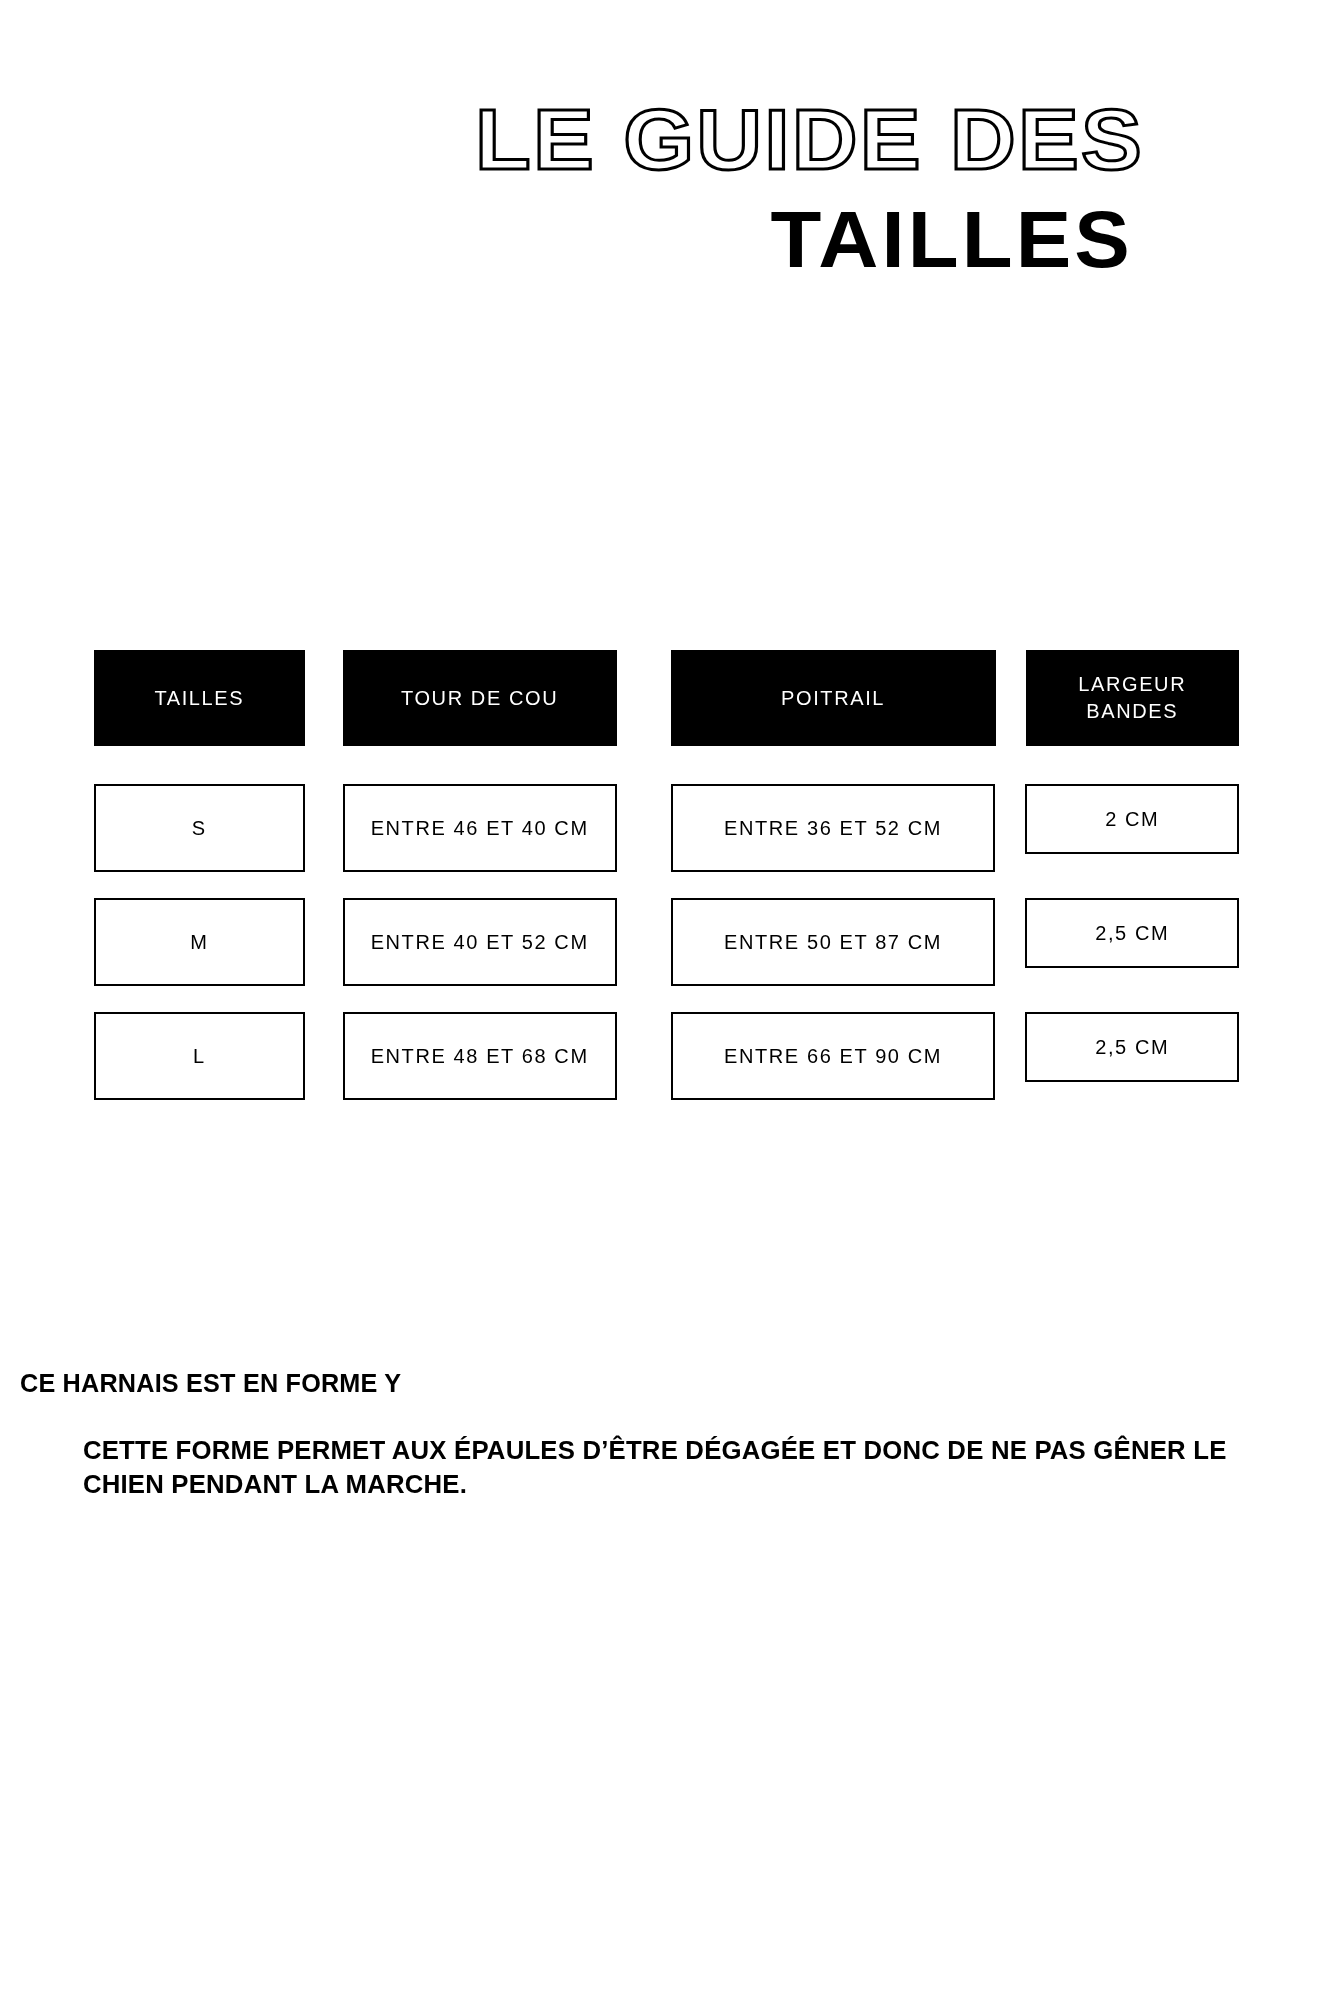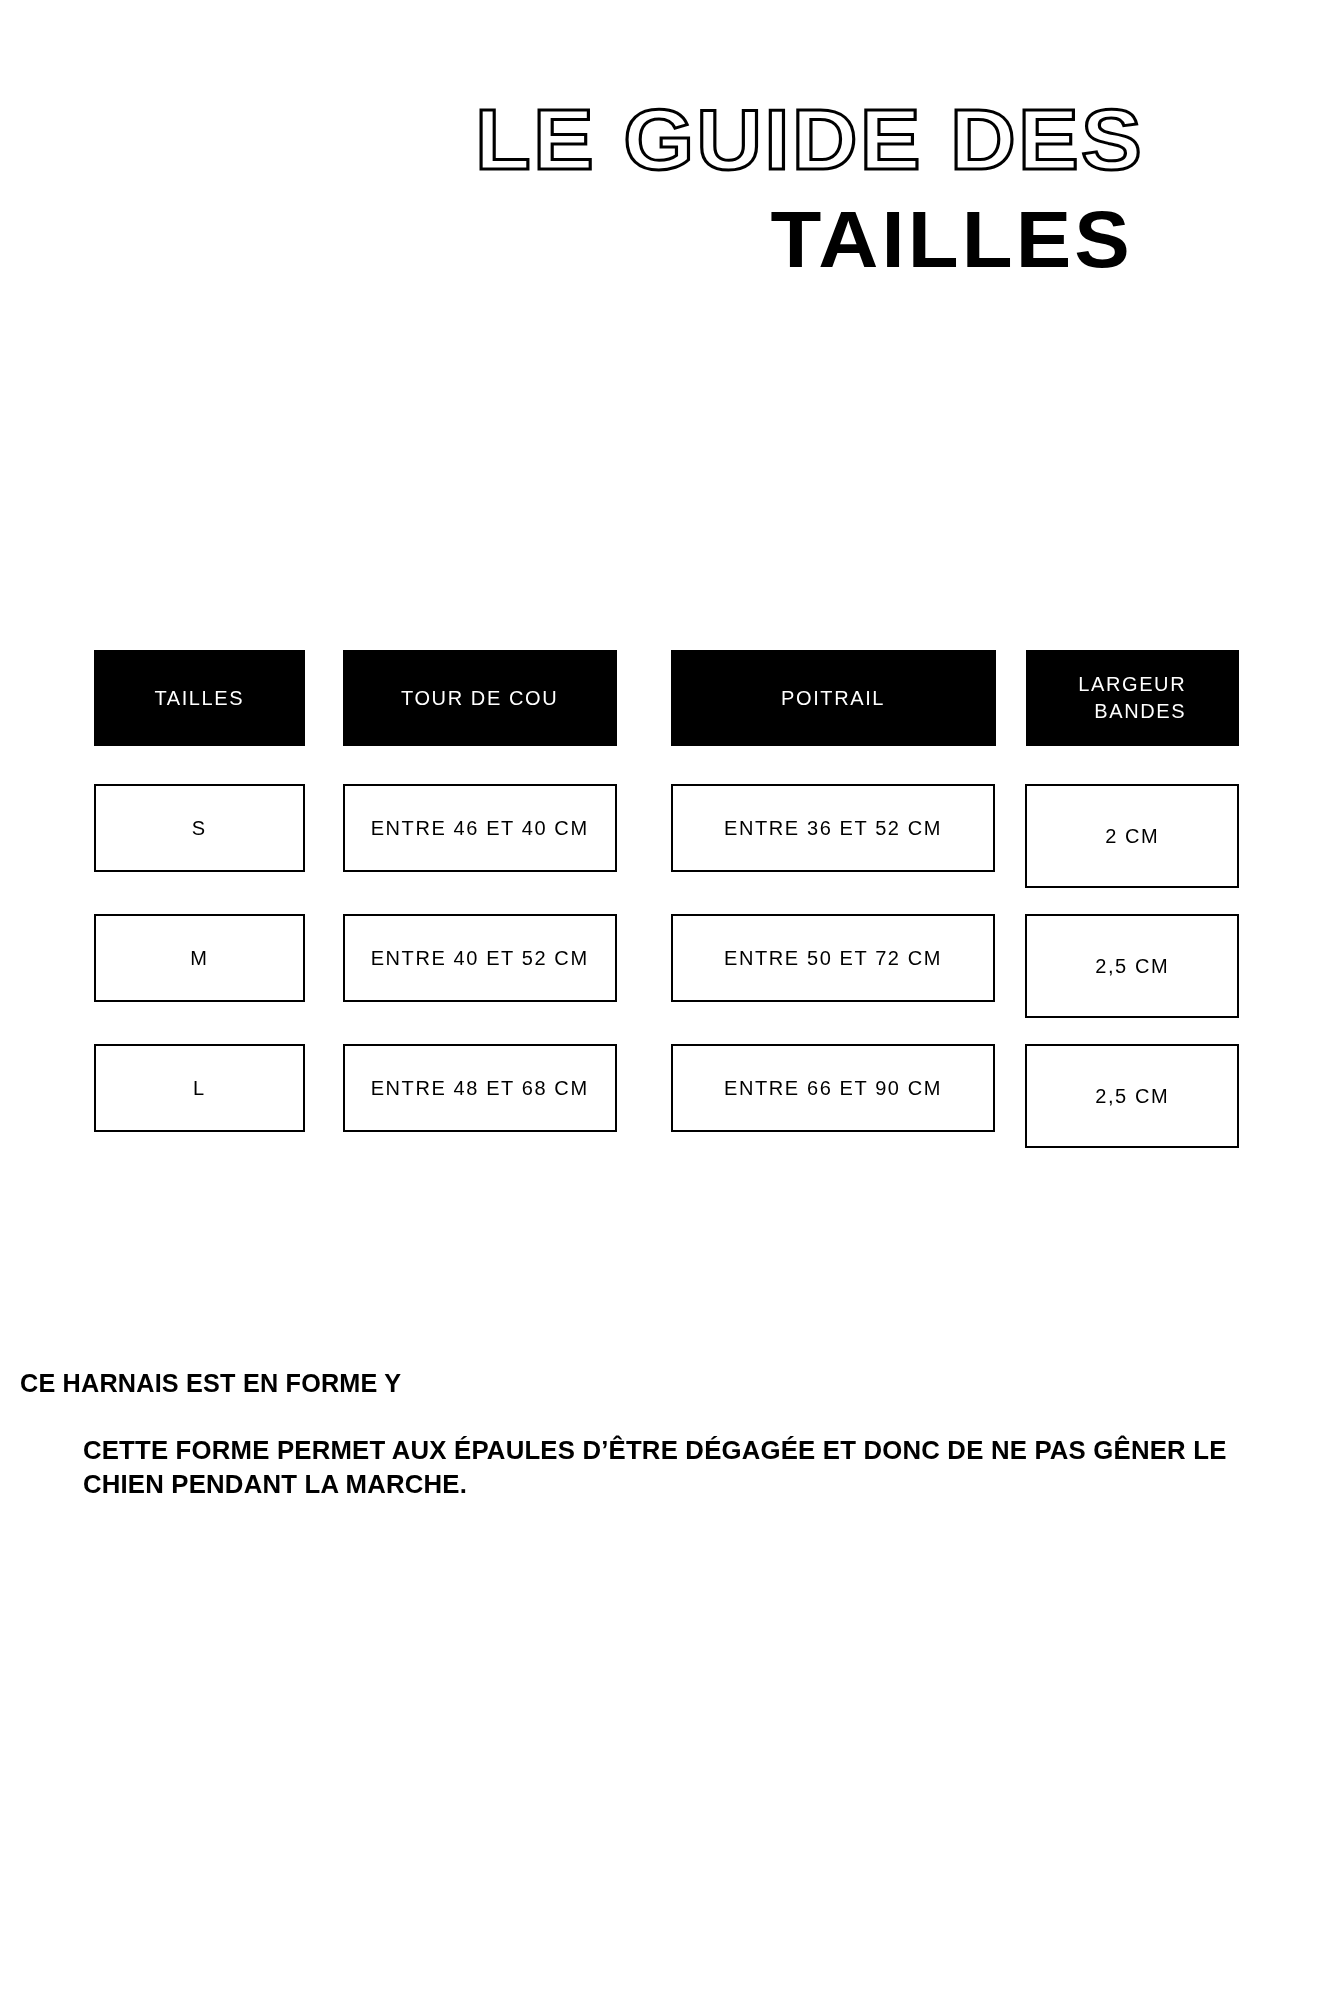--- a/index.html
+++ b/index.html
@@ -71,39 +71,39 @@
     text-align: center;
     font-size: 20px;
     letter-spacing: 1.6px;
     line-height: 1.25;
   }
 
   
   .col-1 { width: 223px; }
   .col-2 { width: 290px; margin-left: 38px; }
   .col-3 { width: 344px; margin-left: 54px; }
-  .col-4 { width: 226px; margin-left: 30px; text-align: right; }
+  .col-4 { width: 226px; margin-left: 30px; }
 
   .header .cell {
     background: #000000;
     color: #ffffff;
     height: 96px;
     font-weight: 400;
   }
   .header .col-1 { height: 96px; }
 
   .body .cell {
     background: #ffffff;
     color: #000000;
     border: 2px solid #000000;
     height: 88px;
     font-weight: 400;
   }
   .body .col-1 { height: 88px; }
-  .body .col-4 { height: 104px; }
+  .body .col-4 { height: 70px; }
 
   .hdr-2line { line-height: 1.35; }
 
   
   .note {
     position: absolute;
     top: 1368px;
     left: 0;
     width: 1333px;
     text-align: left;
@@ -150,21 +150,21 @@
   <div class="row body">
     <div class="cell col-1">S</div>
     <div class="cell col-2">ENTRE 46 ET 40 CM</div>
     <div class="cell col-3">ENTRE 36 ET 52 CM</div>
     <div class="cell col-4">2 CM</div>
   </div>
 
   <div class="row body">
     <div class="cell col-1">M</div>
     <div class="cell col-2">ENTRE 40 ET 52 CM</div>
-    <div class="cell col-3">ENTRE 50 ET 72 CM</div>
+    <div class="cell col-3">ENTRE 50 ET 87 CM</div>
     <div class="cell col-4">2,5 CM</div>
   </div>
 
   <div class="row body">
     <div class="cell col-1">L</div>
     <div class="cell col-2">ENTRE 48  ET 68 CM</div>
     <div class="cell col-3">ENTRE 66 ET 90 CM</div>
     <div class="cell col-4">2,5 CM</div>
   </div>
 

